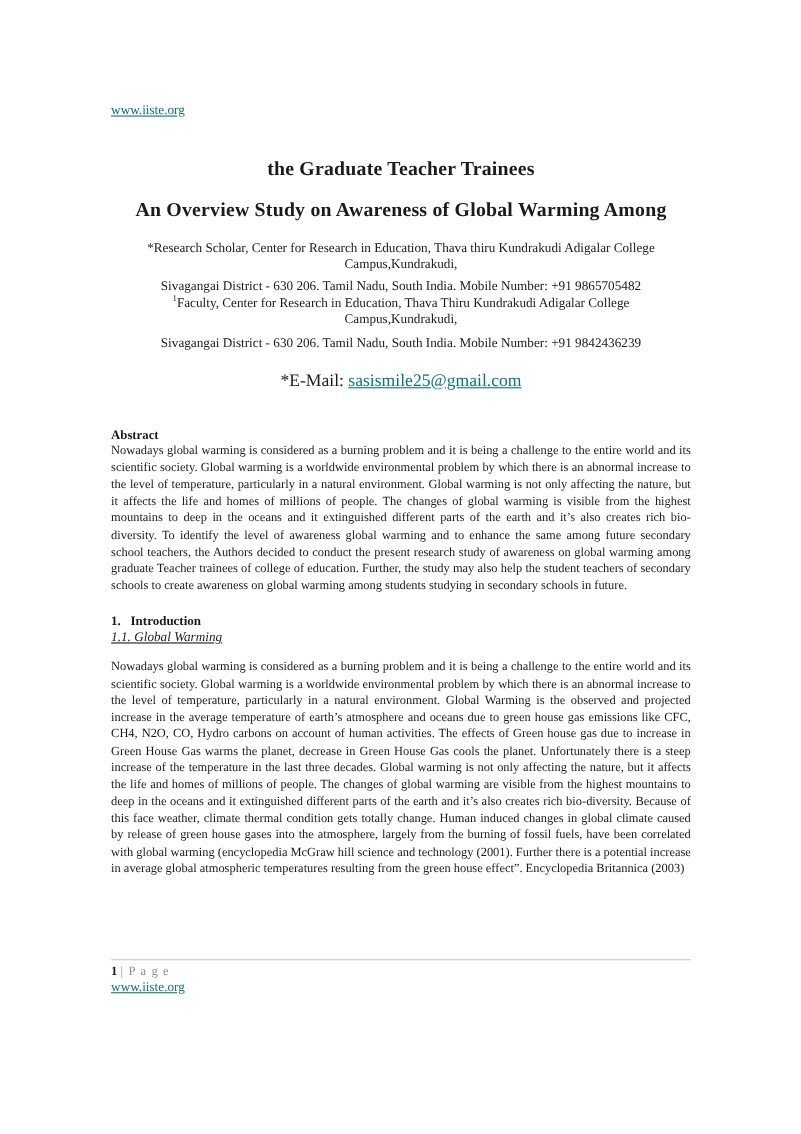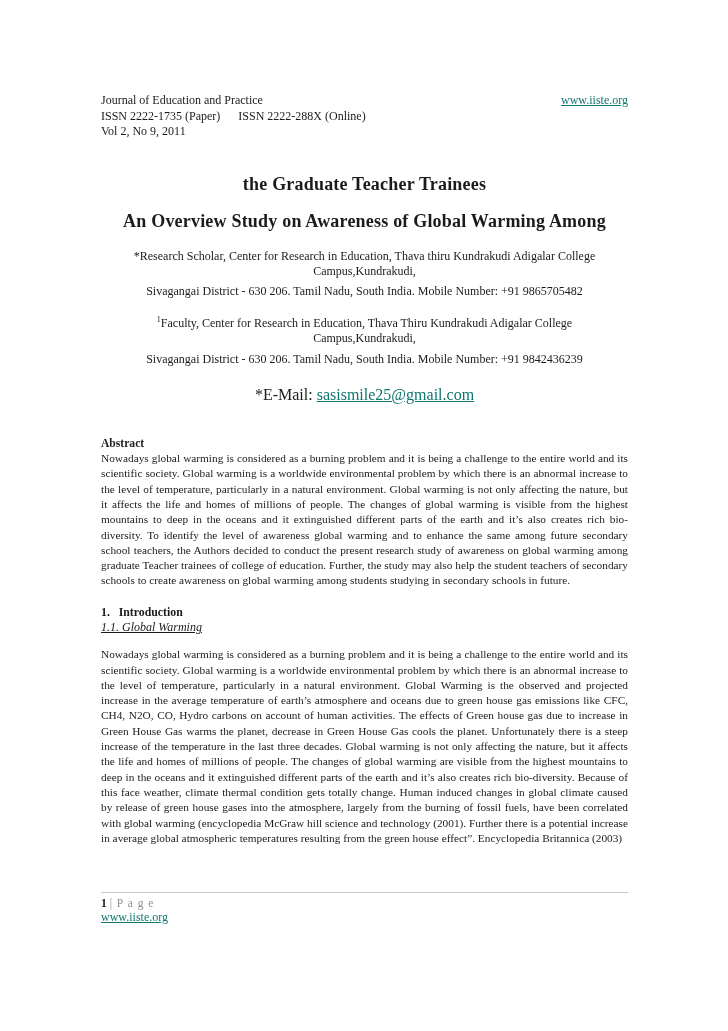--- a/index.html
+++ b/index.html
@@ -51,21 +51,21 @@
   }
   .authors-line .gap { display: inline-block; width: 26px; }
   sup { font-size: 8px; vertical-align: super; line-height: 0; }
   
   .affiliation {
     text-align: center;
     font-size: 12px;
     line-height: 15.2px;
   }
   .aff-1 { margin-top: 9px; }
-  .aff-2 { margin-top: 17px; }
+  .aff-2 { }
   .aff-mobile { margin-top: 5px; }
   
   .email-line {
     margin-top: 19px;
     text-align: center;
     font-size: 16px;
   }
   
   .abstract-heading {
     margin-top: 32px;
@@ -94,21 +94,21 @@
     font-size: 12px;
     font-style: italic;
     line-height: 15.3px;
     text-decoration: underline;
   }
   .intro-para { margin-top: 12px; }
   
   .page-footer {
     position: absolute;
     left: 101px;
-    top: 892px;
+    top: 872px;
     width: 527px;
     border-top: 1px solid #c9c9c9;
     padding-top: 3px;
   }
   .pageline {
     font-size: 11.5px;
     line-height: 14px;
   }
   .pageline .num { font-weight: bold; color: #1b1b1b; }
   .pageline .word { color: #8f8f8f; letter-spacing: 1px; }
@@ -117,25 +117,20 @@
     line-height: 15px;
   }
 </style>
 </head>
 <body>
 
 <div class="page">
   <div class="content">
 
     <div class="journal-header">
-      <div>
-        <div>Journal of Education and Practice</div>
-        <div class="pre">ISSN 2222-1735 (Paper)      ISSN 2222-288X (Online)</div>
-        <div>Vol 2, No 9, 2011</div>
-      </div>
       <div>
         <a class="link">www.iiste.org</a>
       </div>
     </div>
 
     <div class="article-title">
       <div>the Graduate Teacher Trainees</div>
       <div>An Overview Study on Awareness of Global Warming Among</div>
     </div>
 

